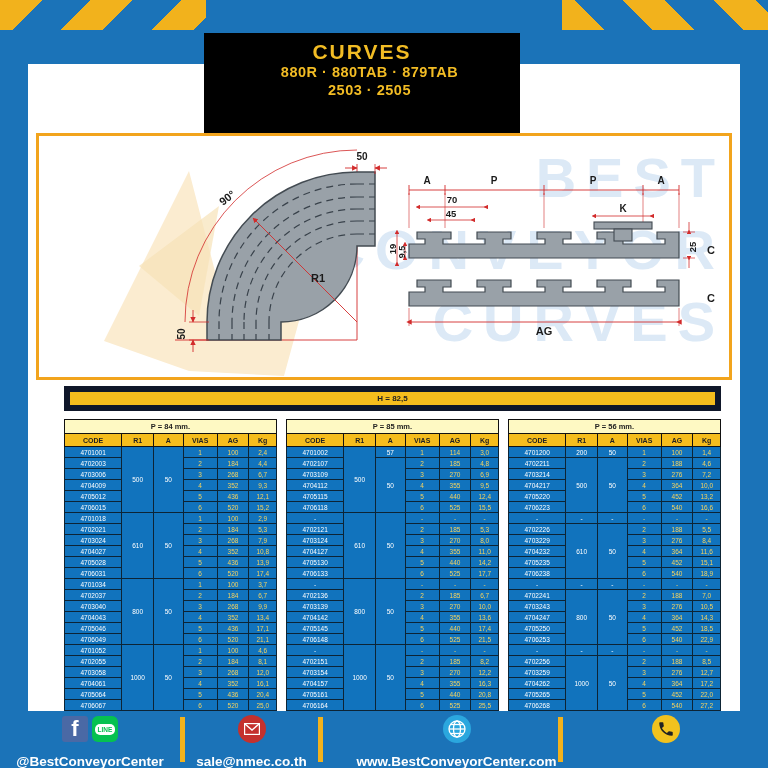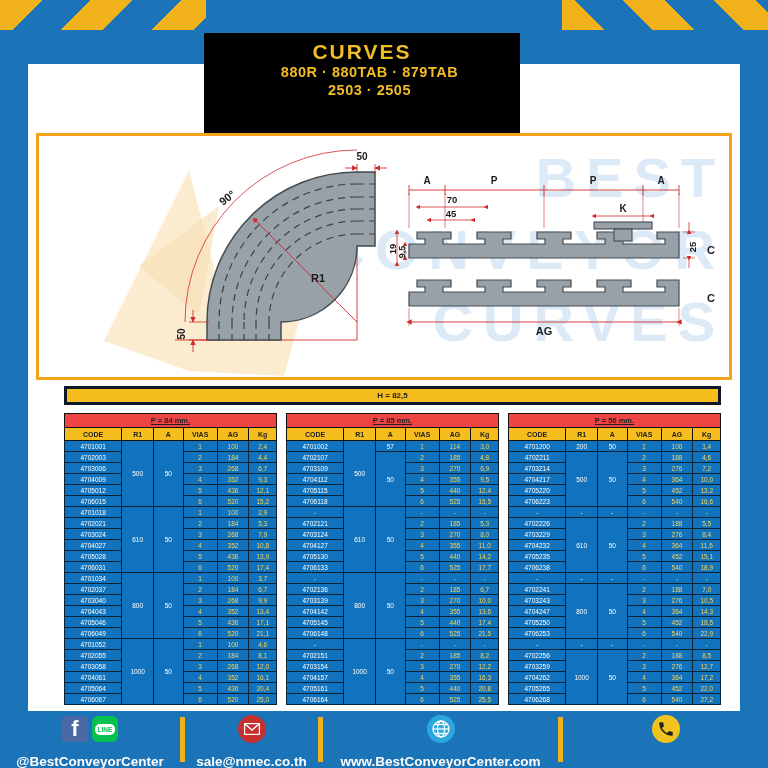--- a/index.html
+++ b/index.html
@@ -20,27 +20,27 @@
   .panel{position:absolute;left:36px;top:133px;width:696px;height:247px;background:#fff;
          border:3px solid #f2a41d;box-sizing:border-box;overflow:hidden;}
   .wm{position:absolute;right:4px;top:6px;text-align:right;color:#dce9f6;font-weight:bold;
       font-size:56px;line-height:72px;letter-spacing:10px;z-index:0;}
   .bird{position:absolute;left:40px;top:10px;z-index:0;}
   .dwg{position:absolute;z-index:1;}
   #curve-svg{left:66px;top:6px;}
   #section-svg{right:8px;top:24px;}
   
   .tables-wrap{position:absolute;left:64px;top:386px;width:657px;}
-  .hbar{height:13px;line-height:13px;background:#f5bd1d;border:3px solid #0f172a;
+  .hbar{height:13px;line-height:13px;background:#f5bd1d;border:6px solid #0f172a;
         text-align:center;font-size:8px;font-weight:bold;color:#222;}
   .tables-row{display:flex;gap:9px;margin-top:8px;}
   table.dt{flex:1;border-collapse:collapse;table-layout:fixed;}
   table.dt td{border:1px solid #0d2435;text-align:center;padding:0;height:10px;
               font-size:6.5px;background:#1173bd;overflow:hidden;white-space:nowrap;}
-  table.dt td.tt{background:#ef4444;color:#222;font-weight:bold;font-size:7.5px;height:13px;border-color:#111;text-decoration:underline;}
+  table.dt td.tt{background:#fef9c3;color:#222;font-weight:bold;font-size:7.5px;height:13px;border-color:#111;}
   table.dt td.th{background:#f5bd1d;color:#222;font-weight:bold;font-size:7px;height:12px;border-color:#111;}
   table.dt td.cw{color:#ffffff;}
   table.dt td.cy{color:#f6d35e;}
   
   .footer{position:absolute;left:0;bottom:0;width:768px;height:57px;background:#1b73b8;}
   .fdiv{position:absolute;top:6px;width:5px;height:45px;background:#f2b21c;}
   .fsec{position:absolute;top:3px;text-align:center;color:#fff;}
   .fsec .icons{height:30px;display:flex;align-items:center;justify-content:center;gap:4px;}
   .fsec .flabel{font-size:13.5px;font-weight:bold;margin-top:10px;white-space:nowrap;}
   .icon-fb{width:26px;height:26px;background:#4a69a5;border-radius:3px;color:#fff;font-weight:bold;
@@ -746,21 +746,21 @@
         <div class="circ mail">
           <svg width="16" height="12" viewBox="0 0 16 12">
               <rect x="0.5" y="0.5" width="15" height="11" fill="none" stroke="#fff" stroke-width="1.4"></rect>
               <path d="M1,1 L8,7 L15,1" fill="none" stroke="#fff" stroke-width="1.4"></path>
             </svg>
         </div>
       </div>
       <div class="flabel">sale@nmec.co.th</div>
     </div>
     <div class="fdiv" style="left:318px;"></div>
-    <div class="fsec" style="left:323px;width:235px;">
+    <div class="fsec" style="left:323px;width:235px;padding-left:16px;">
       <div class="icons">
         <div class="circ globe">
           <svg width="22" height="22" viewBox="0 0 22 22" fill="none" stroke="#fff" stroke-width="1.3">
             <circle cx="11" cy="11" r="8"></circle>
               <ellipse cx="11" cy="11" rx="3.5" ry="8"></ellipse>
             <line x1="3" y1="11" x2="19" y2="11"></line>
               <line x1="4.2" y1="6.5" x2="17.8" y2="6.5"></line>
               <line x1="4.2" y1="15.5" x2="17.8" y2="15.5"></line>
           </svg>
         </div>

